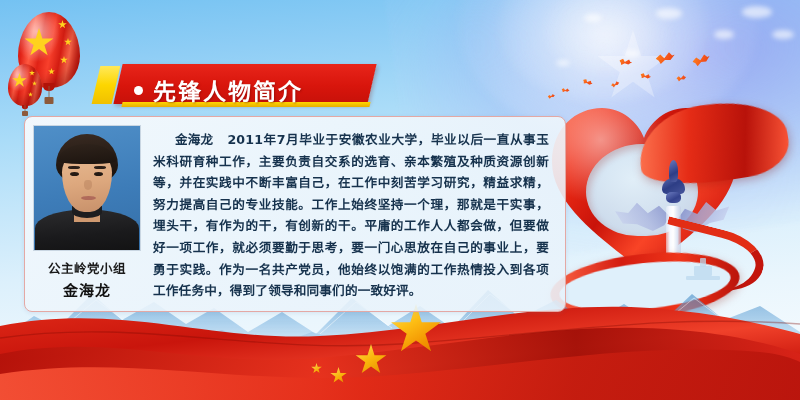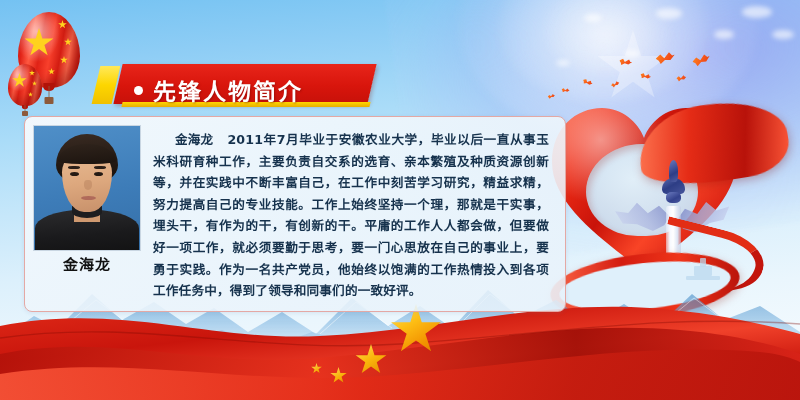--- a/index.html
+++ b/index.html
@@ -653,20 +653,21 @@
         <div class="ph-hair"></div>
         <div class="ph-face"></div>
         <div class="ph-fringe"></div>
         <div class="ph-brow l"></div>
         <div class="ph-brow r"></div>
         <div class="ph-eye l"></div>
         <div class="ph-eye r"></div>
         <div class="ph-nose"></div>
         <div class="ph-mouth"></div>
       </div>
+      <div class="caption-org">公主岭党小组</div>
       <div class="caption-name">金海龙</div>
     </div>
 
     <div id="bio-text">
       <span class="lead-name">金海龙</span><span>2011年7月毕业于安徽农业大学，毕业以后一直从事玉米科研育种工作，主要负责自交系的选育、亲本繁殖及种质资源创新等，并在实践中不断丰富自己，在工作中刻苦学习研究，精益求精，努力提高自己的专业技能。工作上始终坚持一个理，那就是干实事，埋头干，有作为的干，有创新的干。平庸的工作人人都会做，但要做好一项工作，就必须要勤于思考，要一门心思放在自己的事业上，要勇于实践。作为一名共产党员，他始终以饱满的工作热情投入到各项工作任务中，得到了领导和同事们的一致好评。</span>
     </div>
 
   </div>
 
 </div>

